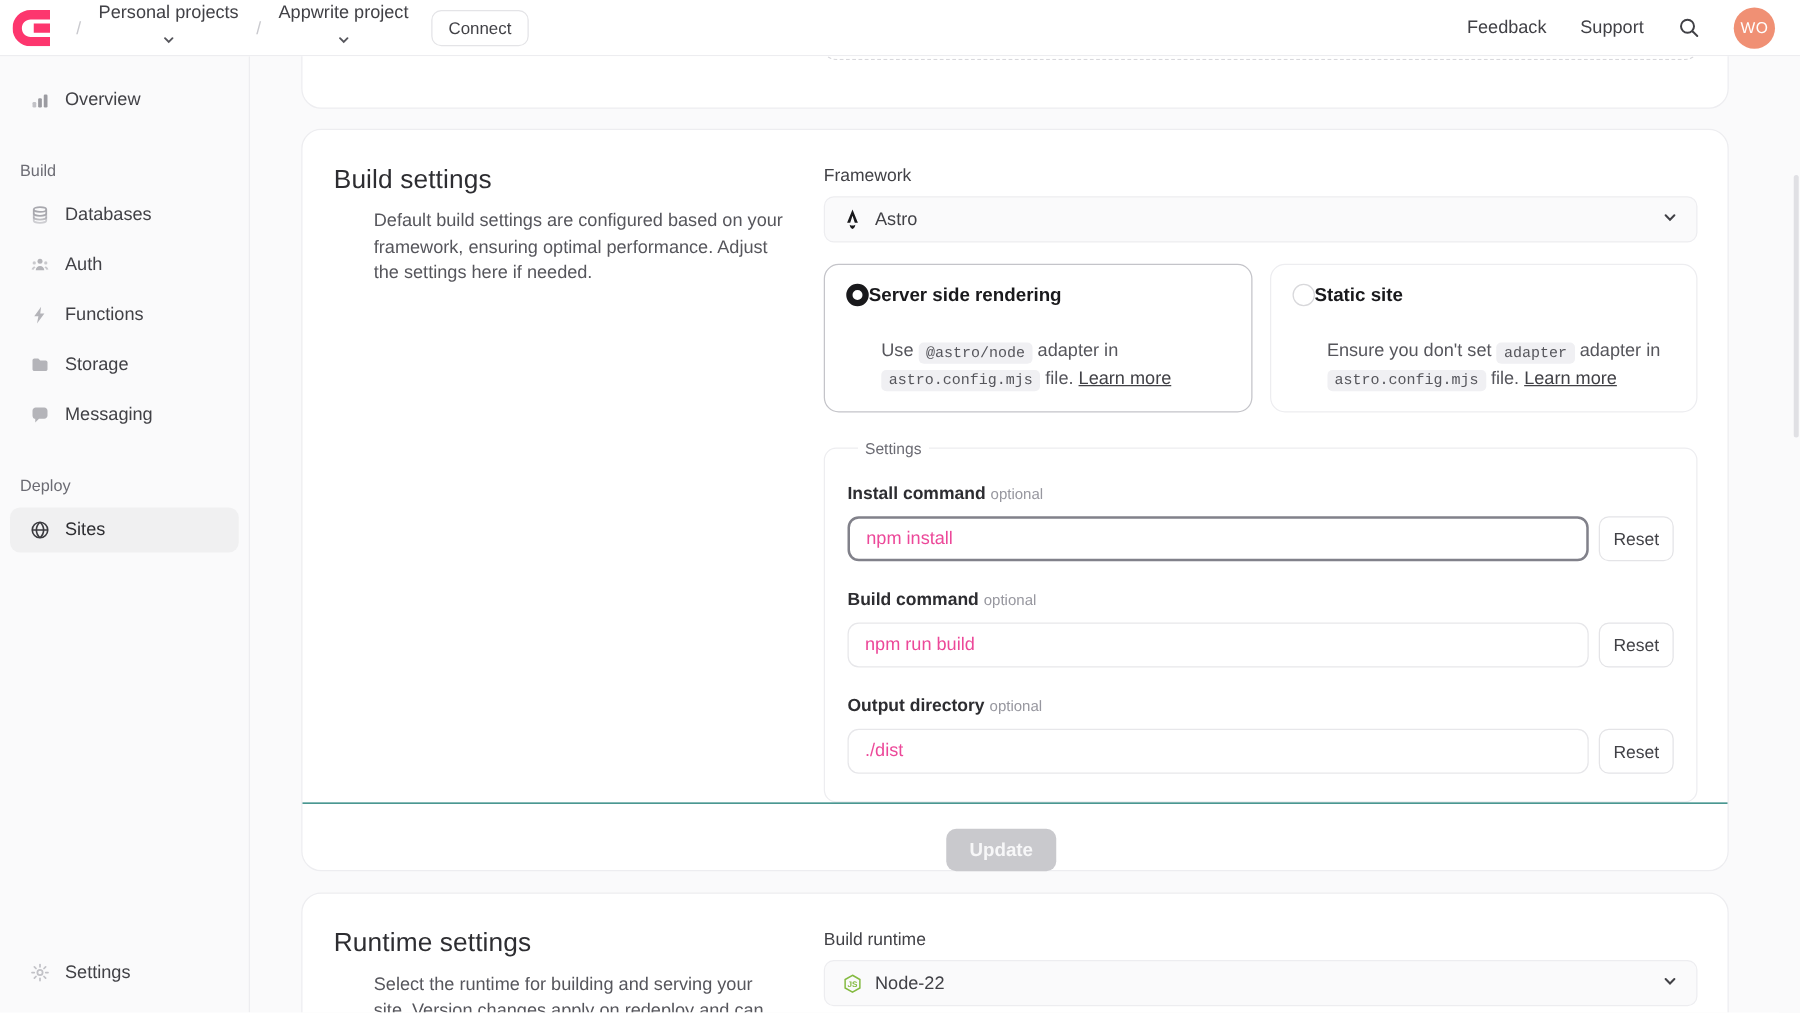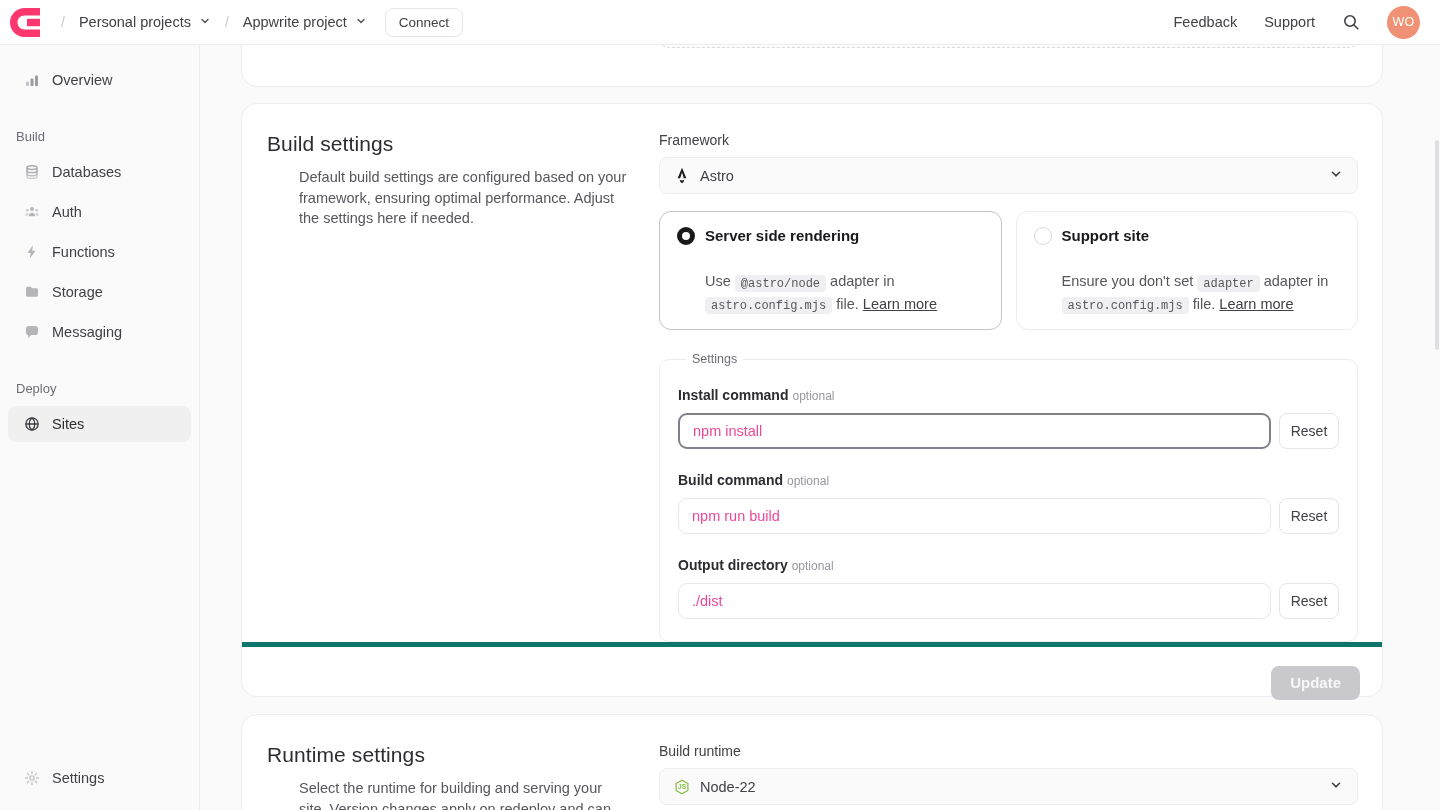--- a/index.html
+++ b/index.html
@@ -7,21 +7,21 @@
   body { font-family:"Liberation Sans", sans-serif; background:#FAFAFB; color:#2D2D31; }
 
   .app { width:1440px; height:810px; display:flex; flex-direction:column; position:relative; }
 
   
   .topbar { height:45px; background:#fff; border-bottom:1px solid #EDEDF0;
             display:flex; align-items:center; justify-content:space-between; padding:0 20px 0 10px; flex:0 0 45px; }
   .tb-left { display:flex; align-items:center; gap:14px; }
   .crumb-sep { color:#C9C9CE; font-size:14px; }
   .crumb { display:flex; align-items:center; gap:8px; background:none; border:none; cursor:pointer;
-           font-family:inherit; font-size:14.5px; color:#414146; }
+           font-family:inherit; font-size:14.5px; color:#414146;flex-direction:column; }
   .connect-btn { margin-left:4px; height:29px; padding:0 13px; background:#fff; border:1px solid #E4E4E7;
                  border-radius:8px; font-family:inherit; font-size:13.5px; font-weight:500; color:#414146; cursor:pointer; }
   .tb-right { display:flex; align-items:center; gap:27px; }
   .tb-link { font-size:14.5px; color:#414146; text-decoration:none; cursor:pointer; background:none; border:none; font-family:inherit; }
   .search-btn { background:none; border:none; cursor:pointer; display:flex; align-items:center; }
   .avatar { width:33px; height:33px; border-radius:50%; background:#F09074; color:#fff; font-size:12.5px;
             font-weight:500; display:flex; align-items:center; justify-content:center; cursor:pointer; letter-spacing:.3px; }
 
   
   .shell { flex:1; display:flex; position:relative; overflow:hidden; }
@@ -58,21 +58,21 @@
   .field-label { font-size:14px; color:#414146; margin-bottom:9px; }
   .select { height:37px; background:#FAFAFB; border:1px solid #EDEDF0; border-radius:8px; width:100%;
             display:flex; align-items:center; gap:10px; padding:0 14px; cursor:pointer; font-family:inherit; }
   .select-value { font-size:14.5px; color:#414146; flex:1; text-align:left; }
   .select .chev { margin-left:auto; }
 
   
   .opt-row { display:flex; gap:14px; margin-top:17px; }
   .opt-card { flex:1; border:1px solid #EDEDF0; border-radius:12px; padding:15px 16px 14px 17px; min-height:96px; cursor:pointer; }
   .opt-card.selected { border-color:#C4C4C9; }
-  .opt-head { display:flex; gap:10px; }
+  .opt-head { display:flex; align-items:center; }
   .radio { width:18px; height:18px; border-radius:50%; flex:0 0 18px; }
   .radio.on { border:5px solid #19191C; background:#fff; }
   .radio.off { border:1px solid #D8D8DB; background:#fff; }
   .opt-title { font-size:15px; font-weight:600; color:#19191C; }
   .opt-body { margin:25px 0 0 28px; font-size:14.5px; color:#56565C; line-height:1.55; }
   .chip { font-family:"Liberation Mono", monospace; font-size:12px; background:#F0F0F3; color:#56565C;
           padding:1.5px 6px; border-radius:4px; }
   .learn { color:#414146; text-decoration:underline; cursor:pointer; }
 
   
@@ -82,22 +82,22 @@
   .f-row + .f-row { margin-top:22px; }
   .f-label { font-size:14px; color:#2D2D31; font-weight:700; }
   .f-optional { font-size:12px; color:#97979F; font-weight:400; margin-left:4px; }
   .f-input-row { display:flex; gap:8px; margin-top:9px; }
   .f-input { flex:1; height:36px; border:1px solid #E7E7EA; border-radius:9px; padding:0 13px;
              font-family:inherit; font-size:14.5px; color:#ec4899; background:#fff; outline:none; }
   .f-input.focused { border:2px solid #81818A; }
   .reset-btn { width:60px; height:36px; background:#fff; border:1px solid #E4E4E7; border-radius:8px;
                font-family:inherit; font-size:14px; font-weight:500; color:#414146; cursor:pointer; }
 
-  .card-footer { border-top:5px solid #0f766e; height:76px; flex:0 0 76px; display:flex; align-items:center;
-                 justify-content:flex-end; padding-right:22px; }
+  .card-footer { border-top:1px solid #0f766e; height:76px; flex:0 0 76px; display:flex; align-items:center;
+                 justify-content:center; padding-right:22px; }
   .update-btn { height:34px; padding:0 19px; border:none; border-radius:8px; background:#C9C9CD; color:#F7F7F8;
                 font-family:inherit; font-size:15px; font-weight:600; cursor:not-allowed; }
 
   .scroll-thumb { position:absolute; right:1px; top:140px; width:4px; height:210px; background:#E0E0E4; border-radius:3px; }
 </style>
 </head>
 <body>
 
 <div class="app">
 
@@ -265,21 +265,21 @@
               <div class="opt-card selected">
                 <div class="opt-head">
                   <span class="radio on"></span>
                   <span class="opt-title">Server side rendering</span>
                 </div>
                 <p class="opt-body"><span>Use </span><code class="chip">@astro/node</code><span> adapter in </span><code class="chip">astro.config.mjs</code><span> file. </span><a class="learn">Learn more</a></p>
               </div>
               <div class="opt-card">
                 <div class="opt-head">
                   <span class="radio off"></span>
-                  <span class="opt-title">Support site</span>
+                  <span class="opt-title">Static site</span>
                 </div>
                 <p class="opt-body"><span>Ensure you don't set </span><code class="chip">adapter</code><span> adapter in </span><code class="chip">astro.config.mjs</code><span> file. </span><a class="learn">Learn more</a></p>
               </div>
             </div>
 
             <fieldset class="settings-fs">
               <legend>Settings</legend>
 
               <div class="f-row">
                 <div><span class="f-label">Install command</span><span class="f-optional">optional</span></div>

